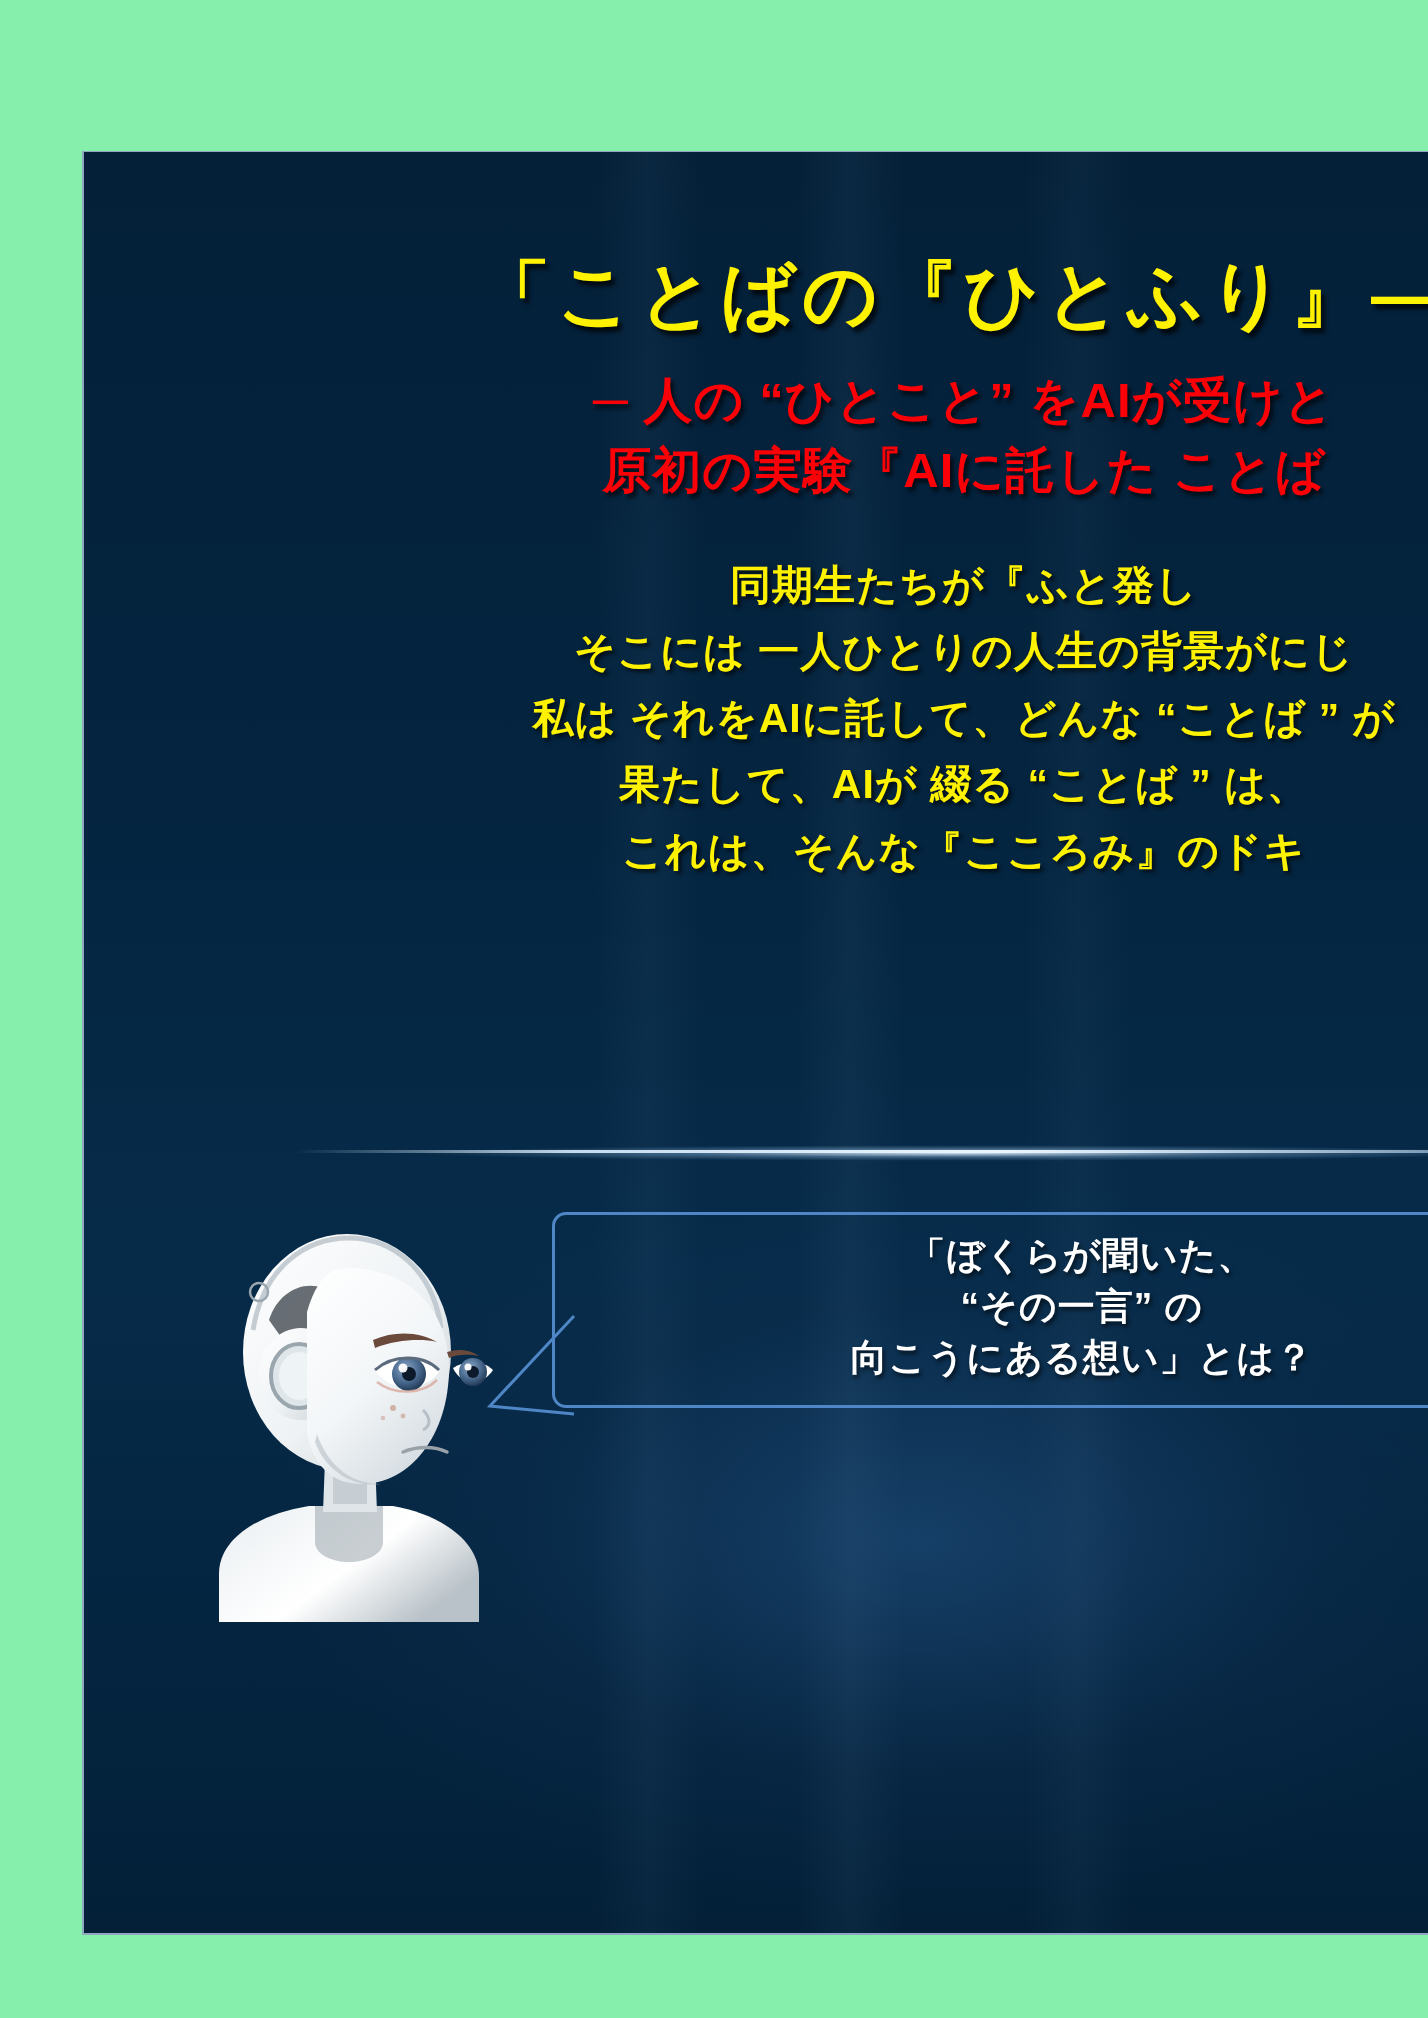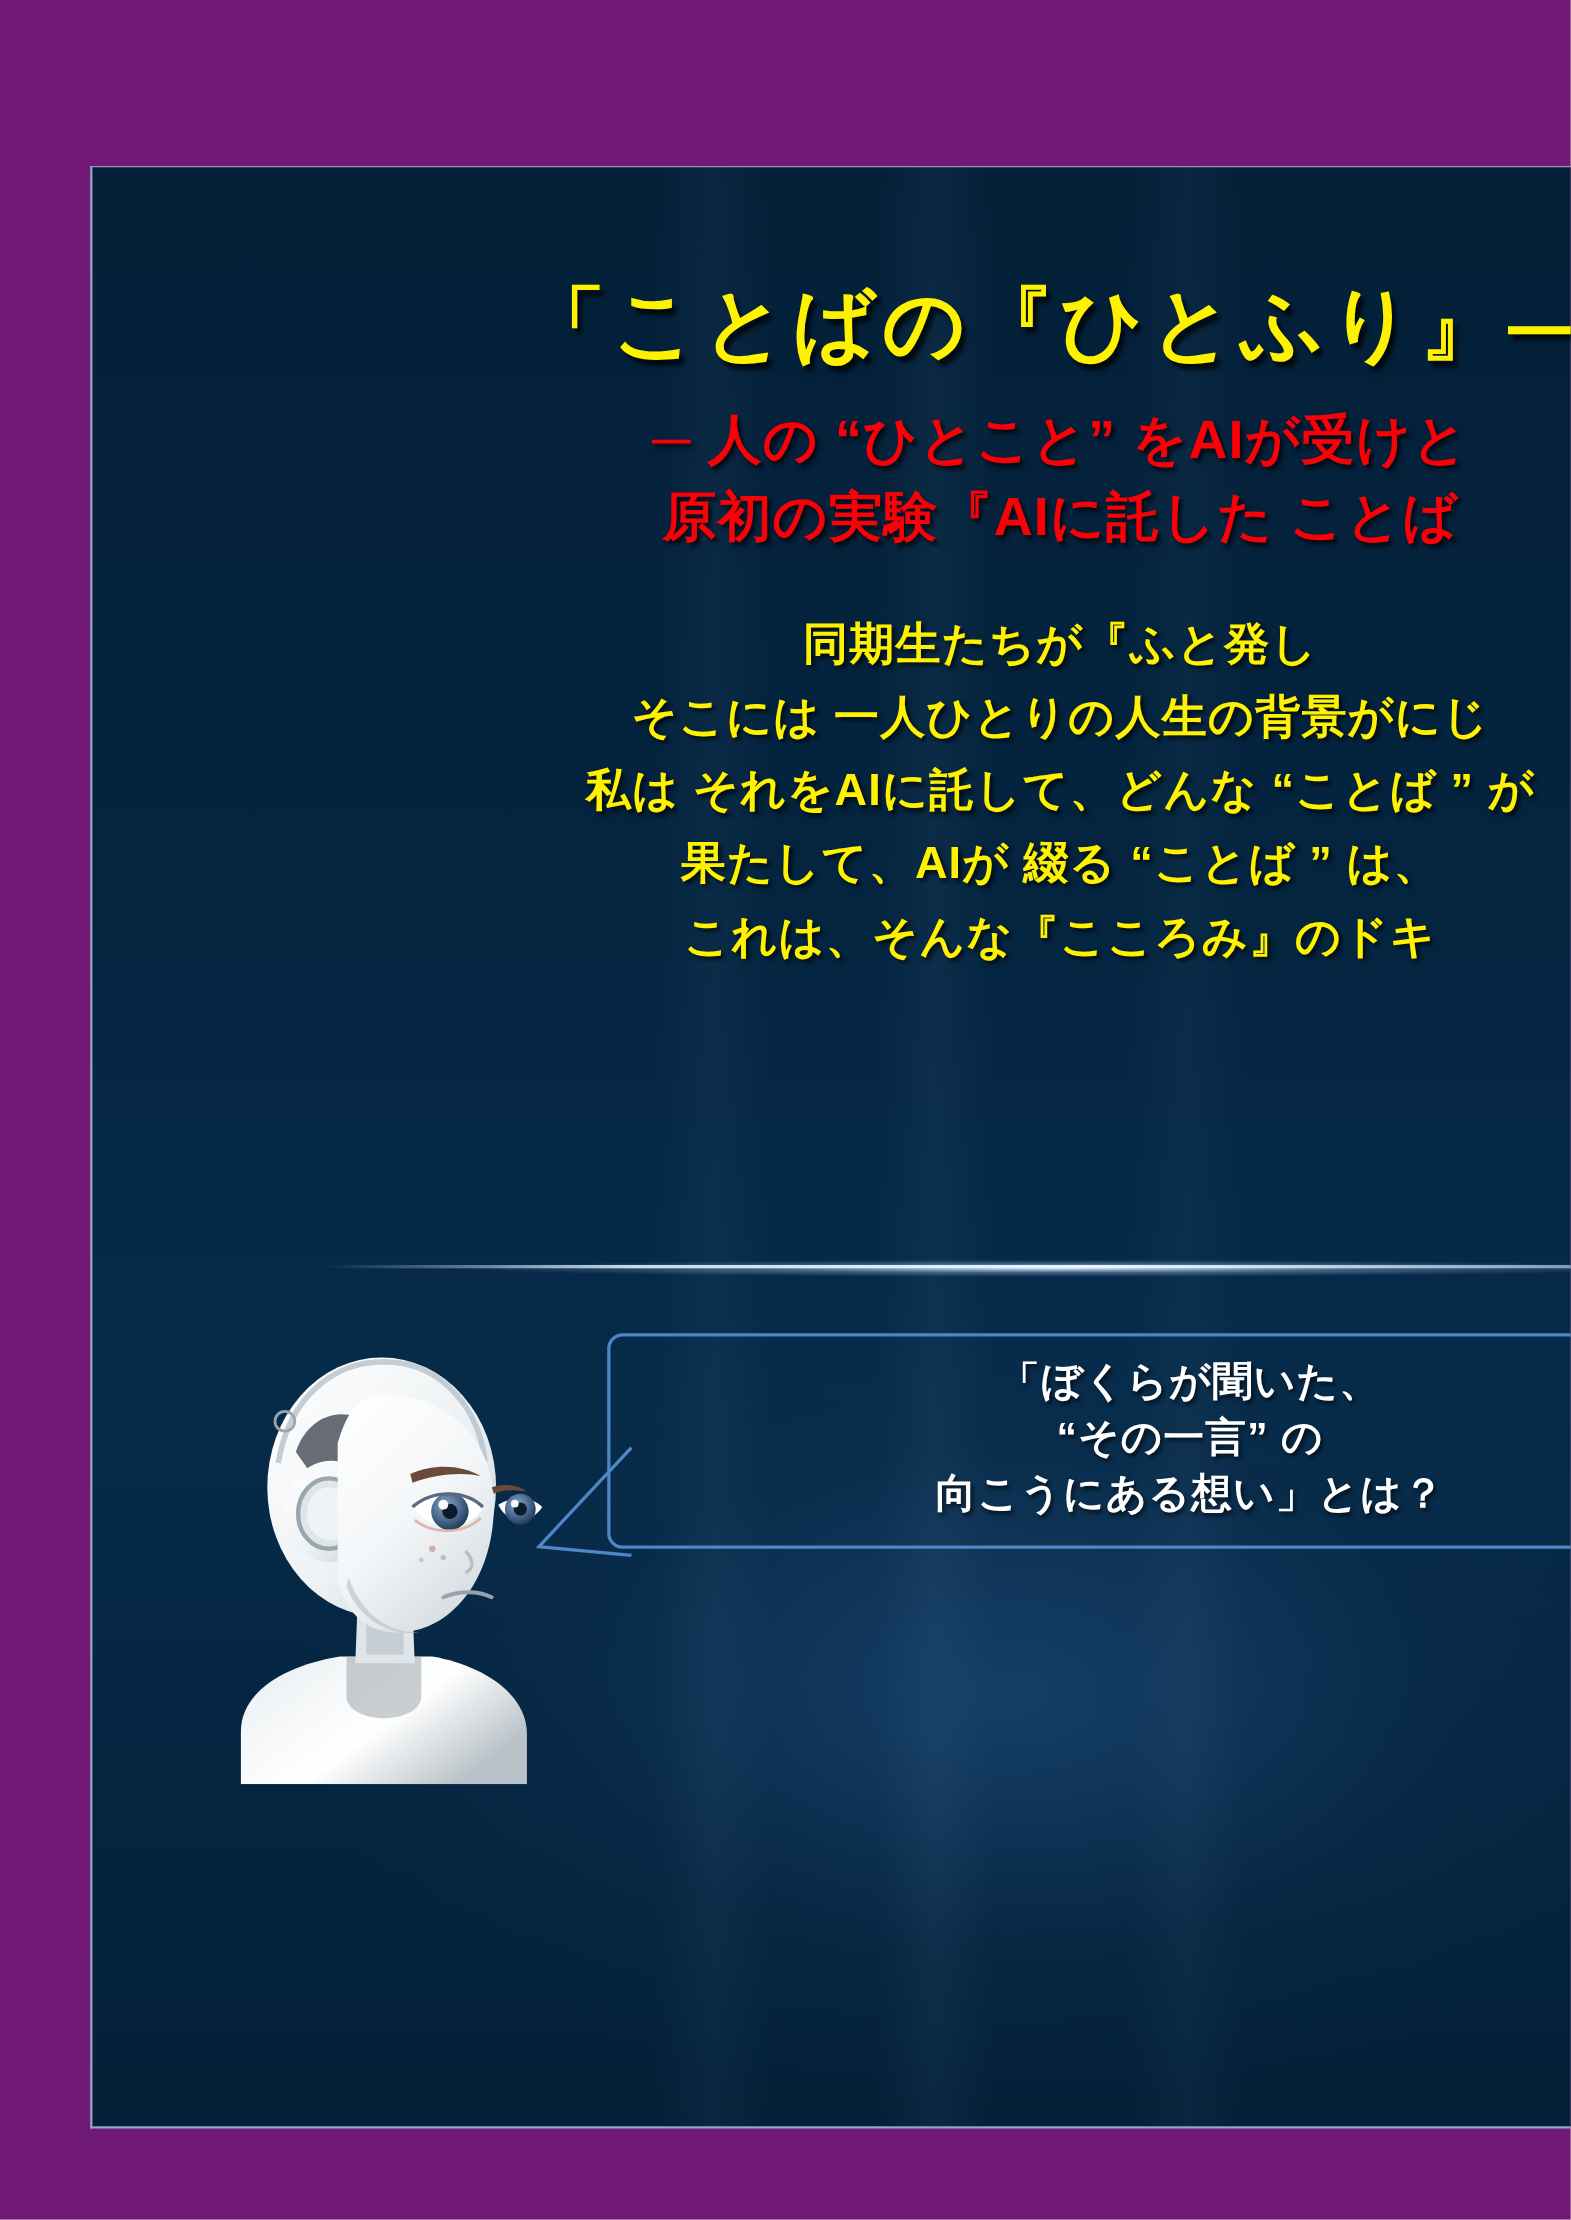--- a/index.html
+++ b/index.html
@@ -11,21 +11,21 @@
     overflow: hidden;
   }
   body {
     font-family: "Liberation Sans", "DejaVu Sans", sans-serif;
   }
 
   #page {
     position: relative;
     width: 1428px;
     height: 2018px;
-    background: #701a75;
+    background: #86efac;
   }
 
   
   #slide {
     position: absolute;
     left: 82px;
     top: 151px;
     width: 1346px;   
     height: 1784px;
     background:

